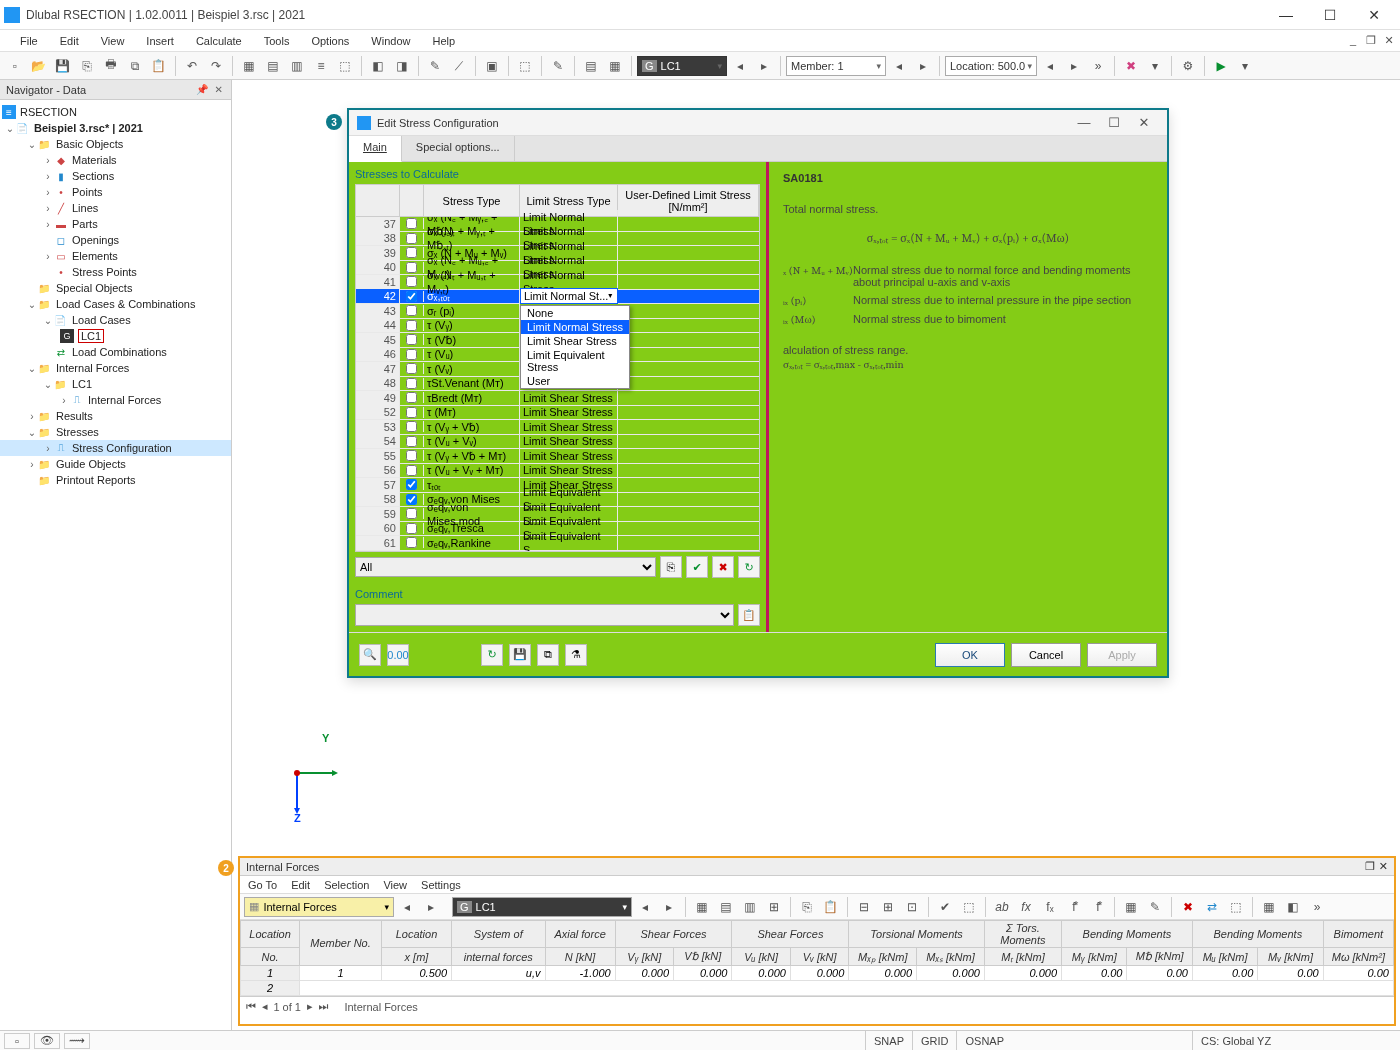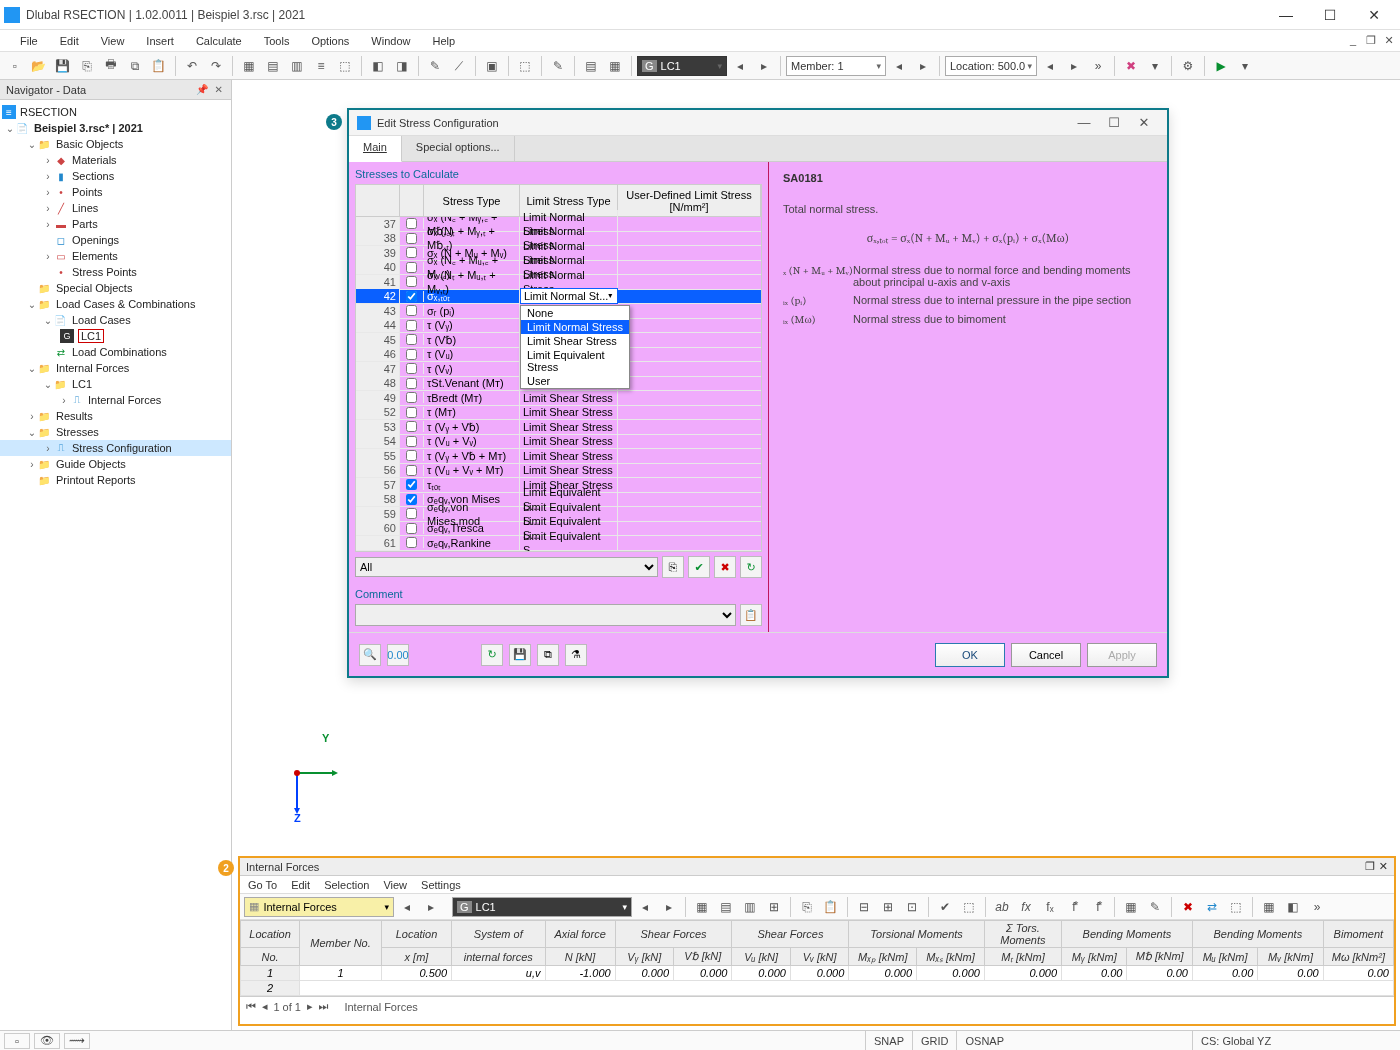--- a/index.html
+++ b/index.html
@@ -36,30 +36,30 @@
 .tree-node .tw { width: 12px; text-align: center; font-size: 10px; color: #666; cursor:pointer;}
 .tree-node .ic { width: 14px; height: 14px; margin-right: 4px; display:inline-flex; align-items:center; justify-content:center; font-size:10px;}
 .folder { color:#f0b040; }
 .tree-node.selected { background: #cde8ff; }
 .tree-node.boxed .lbl { border:1px solid #c00; padding:0 2px; background:#fff;}
 .badge-num { width:16px; height:16px; border-radius:50%; color:#fff; font-weight:bold; display:inline-flex; align-items:center; justify-content:center; font-size:10px; margin-right:2px; position:absolute;}
 
 .workspace { flex:1; position:relative; background:#fff;}
 
 
-.dialog { position:absolute; border:2px solid #0d7a8a; background:#f0abfc; box-shadow:0 4px 12px rgba(0,0,0,0.15);}
+.dialog { position:absolute; border:2px solid #0d7a8a; background:#84cc16; box-shadow:0 4px 12px rgba(0,0,0,0.15);}
 .dialog-title { height:26px; background:#f4f4f4; display:flex; align-items:center; padding:0 8px; border-bottom:1px solid #ddd;}
 .dialog-title .ic { width:14px; height:14px; background:#2196f3; margin-right:6px;}
 .dialog-title .t { flex:1; color:#333;}
 .dialog-title .wb { width:30px; text-align:center; color:#555; font-size:13px;}
 .dialog-tabs { height:26px; display:flex; background:#e4e4e4; border-bottom:1px solid #ccc;}
 .dialog-tab { padding:5px 14px; background:#e4e4e4; color:#333; border-right:1px solid #ccc;}
 .dialog-tab.active { background:#fff; border-bottom:1px solid #fff; margin-bottom:-1px;text-decoration:underline;}
 .dialog-body { display:flex; height:470px;}
-.dialog-left { width:420px; border-right:1px solid #be185d; padding:6px; display:flex; flex-direction:column;}
+.dialog-left { width:420px; border-right:3px solid #be185d; padding:6px; display:flex; flex-direction:column;}
 .dialog-right { flex:1; padding:10px 14px; color:#444;}
 .section-label { color:#0a6a98; font-size:11px; margin-bottom:4px;}
 .stress-grid { border:1px solid #ccc; font-size:10px; position:relative; flex:1; overflow:hidden;}
 .sg-head { display:flex; background:#eee; border-bottom:1px solid #ccc; height:32px; position:sticky; top:0;}
 .sg-head div { border-right:1px solid #ccc; display:flex; align-items:center; justify-content:center; text-align:center; padding:2px;}
 .sg-row { display:flex; height:14.5px; border-bottom:1px solid #e8e8e8; align-items:center;}
 .sg-row.sel { background:#0a60ff; color:#fff;}
 .sg-row > div { border-right:1px solid #e8e8e8; padding:0 3px; overflow:hidden; line-height:14px; display:flex; align-items:center;}
 .sg-num { width:44px; background:#eee; text-align:right; justify-content:flex-end; color:#555;}
 .sg-chk { width:24px; justify-content:center;}
@@ -621,20 +621,24 @@
           <div class="info-id">SA0181</div>
           <div class="info-desc">Total normal stress.</div>
           <div class="formula">σₓ,ₜₒₜ = σₓ(N + Mᵤ + Mᵥ) + σₓ(pᵢ) + σₓ(Mω)</div>
           <div class="deflist">
             <div class="k">ₓ (N + Mᵤ + Mᵥ)</div>
               <div>Normal stress due to normal force and bending moments about principal u-axis and v-axis</div>
             <div class="k">ᵢₓ (pᵢ)</div>
               <div>Normal stress due to internal pressure in the pipe section</div>
             <div class="k">ᵢₓ (Mω)</div>
               <div>Normal stress due to bimoment</div>
+          </div>
+          <div class="calc-note">
+            <div>alculation of stress range.</div>
+            <div style="font-family:Cambria,serif">σₓ,ₜₒₜ = σₓ,ₜₒₜ,max - σₓ,ₜₒₜ,min</div>
           </div>
         </div>
       </div>
       <div class="dialog-footer">
         <div class="sq-btn">🔍</div>
         <div class="sq-btn" style="color:#28c">0.00</div>
         <div style="width:60px"></div>
         <div class="sq-btn" style="color:#089030">↻</div>
         <div class="sq-btn">💾</div>
         <div class="sq-btn">⧉</div>

